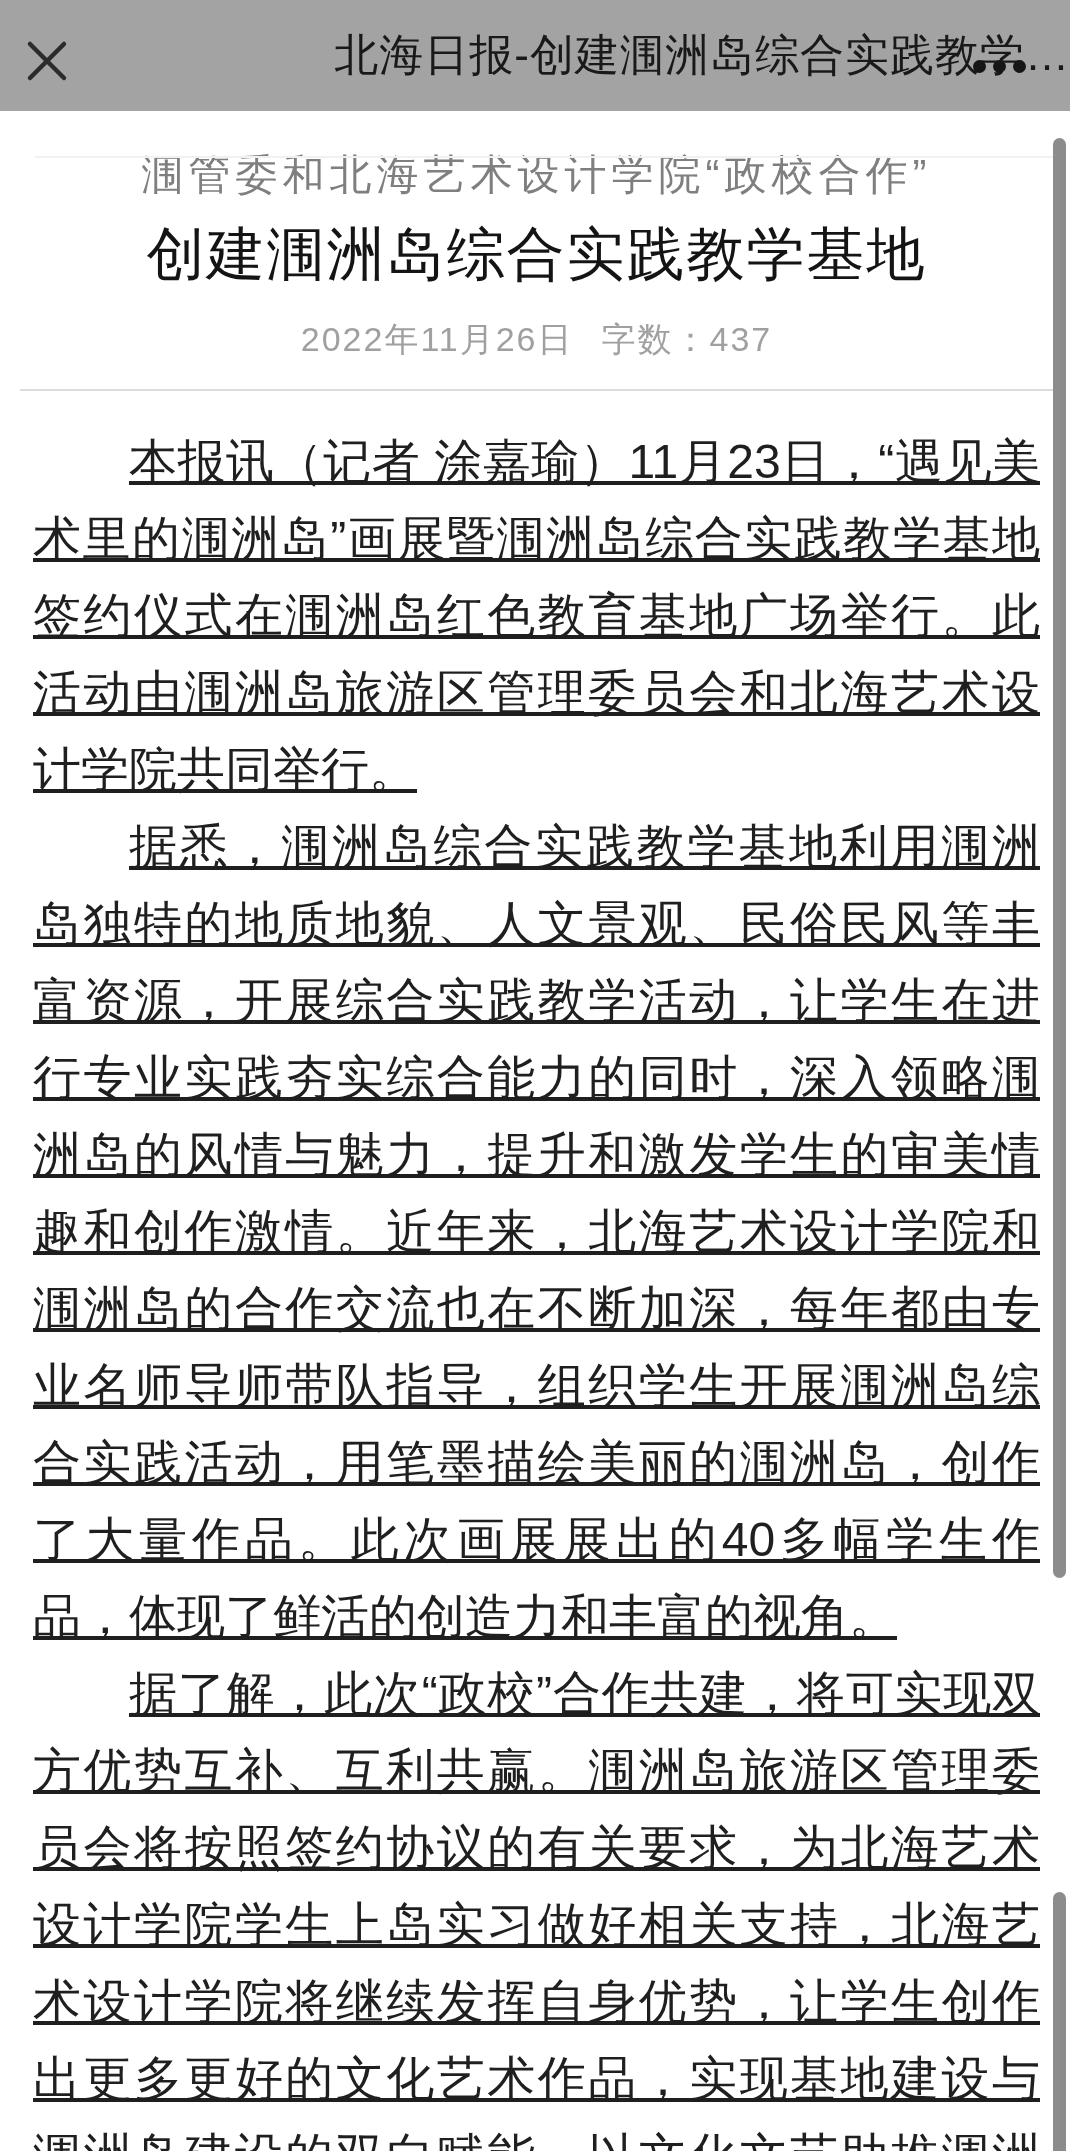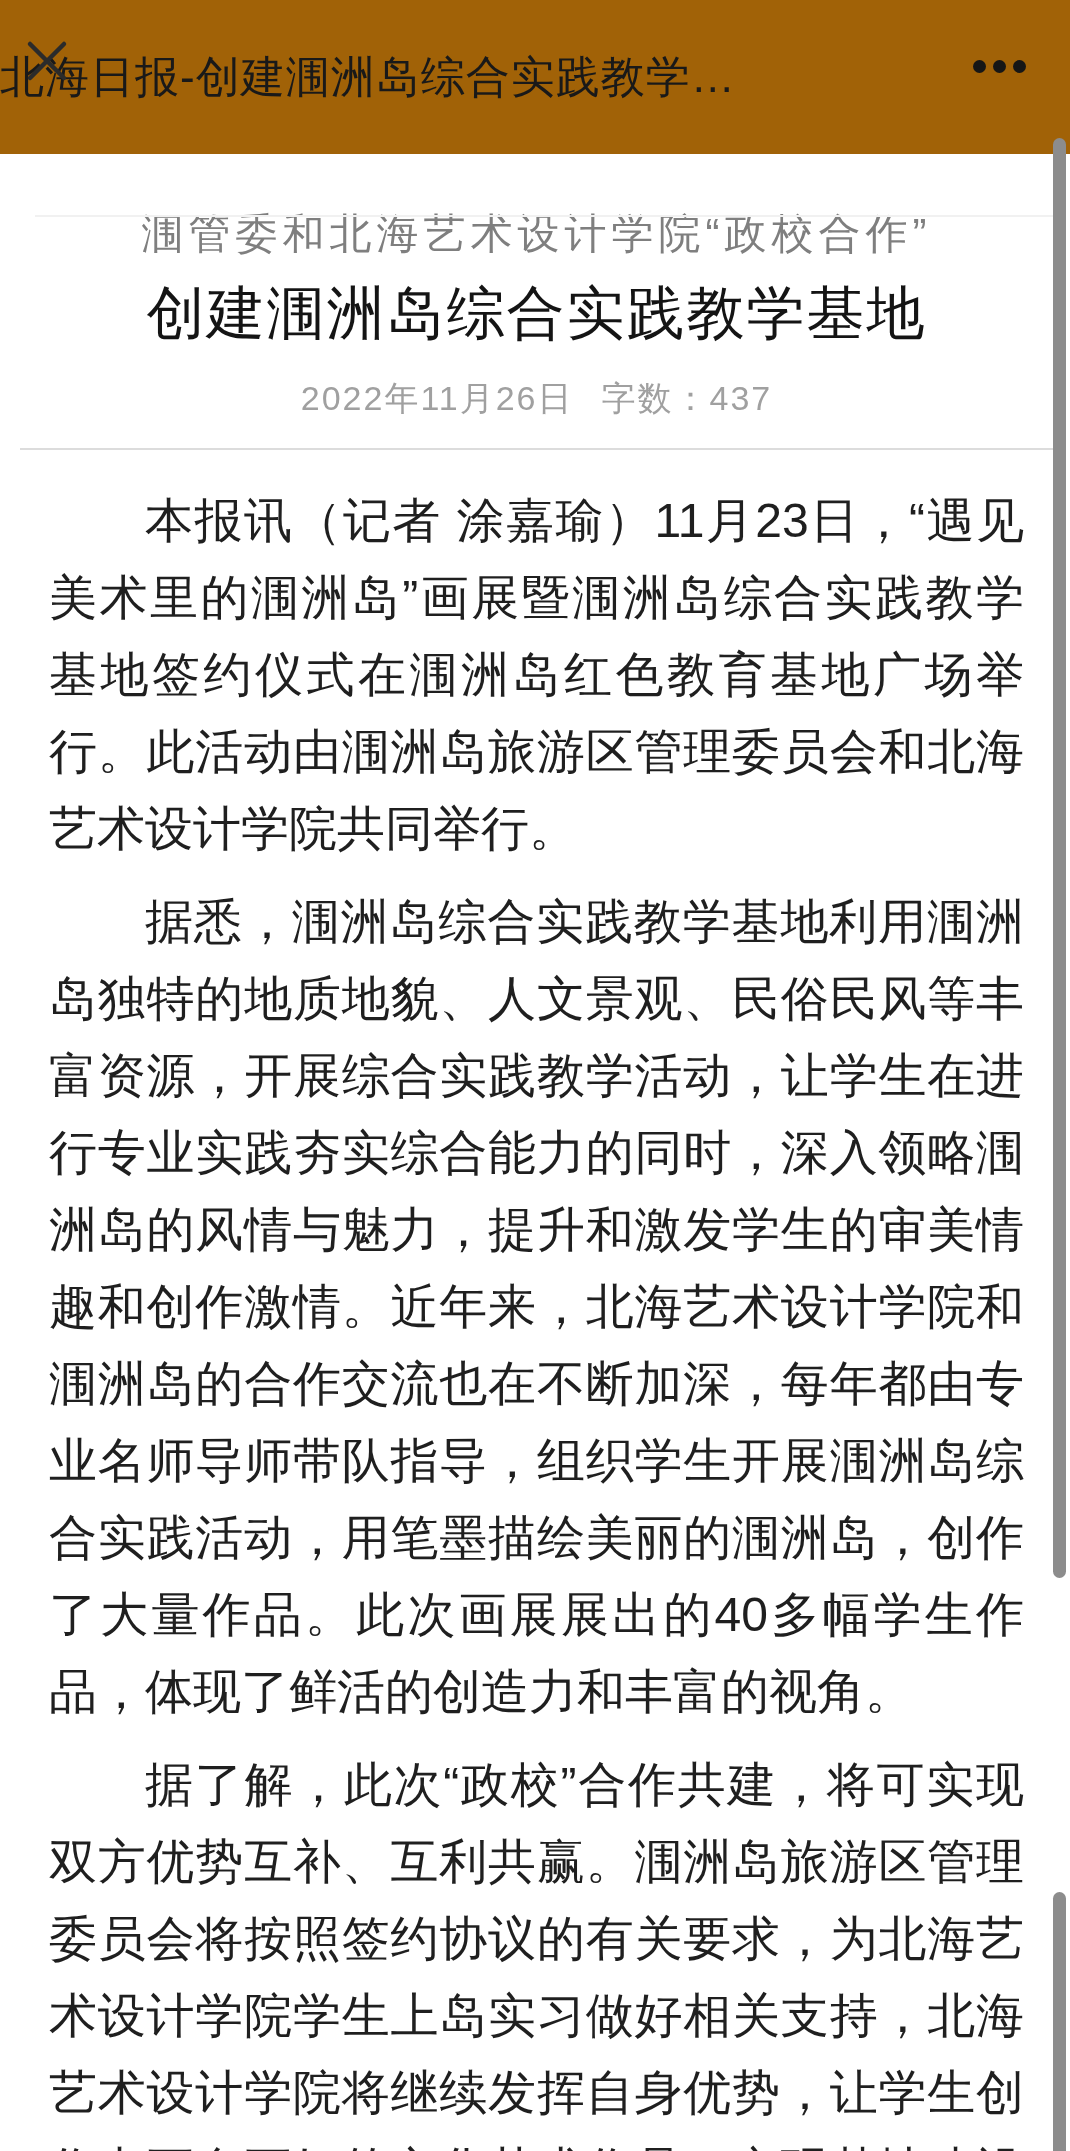--- a/index.html
+++ b/index.html
@@ -12,25 +12,25 @@
     position: relative;
     width: 1070px;
     height: 2151px;
     overflow: hidden;
   }
 
   
   .header {
     position: relative;
     width: 100%;
-    height: 154px;
-    background: #a16207;
+    height: 111px;
+    background: #a3a3a3;
     display: flex;
     align-items: center;
-    justify-content: flex-start;
+    justify-content: flex-end;
     box-sizing: border-box;
   }
   .close-btn {
     position: absolute;
     left: 22px;
     top: 36px;
     width: 50px;
     height: 50px;
     background: transparent;
     border: none;
@@ -79,21 +79,21 @@
   }
   .page-top-edge {
     position: absolute;
     top: 11px;
     left: 35px;
     width: 1020px;
     height: 2px;
     background: #f1f1f1;
   }
   .kicker {
-    margin-top: 50px;
+    margin-top: 34px;
     text-align: center;
     font-size: 42px;
     line-height: 60px;
     letter-spacing: 5px;
     color: #7f7f7f;
   }
   .art-title {
     margin: 8px 0 0 0;
     text-align: center;
     font-size: 58px;
@@ -119,22 +119,23 @@
     background: #dcdcdc;
   }
   .body-text {
     margin-top: 32px;
     font-size: 48px;
     line-height: 77px;
     color: #1f1f1f;
     text-align: justify;
   }
   .body-text p {
-    margin: 16px;
+    margin: 0;
     text-indent: 2em;
+    text-decoration: underline;
   }
 
   
   .thumb {
     position: absolute;
     left: 1053px;
     width: 13px;
     border-radius: 7px;
     background: #8c8c8c;
   }

